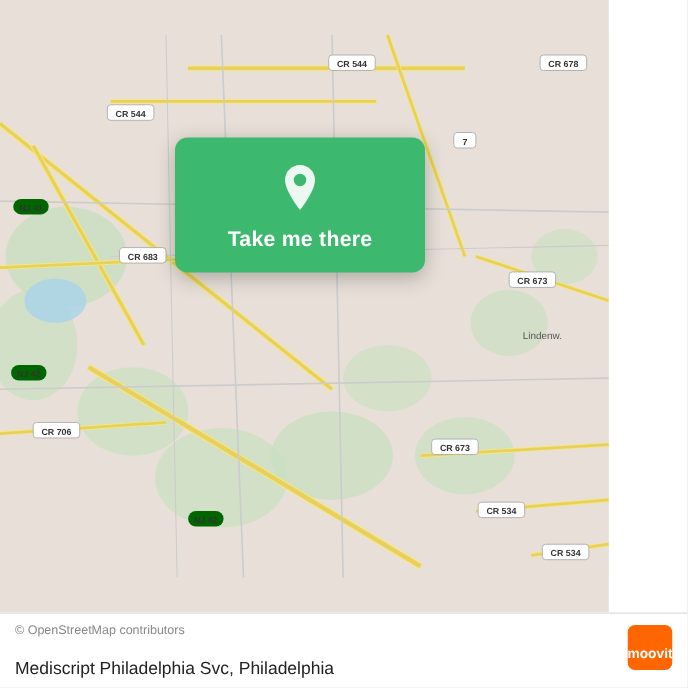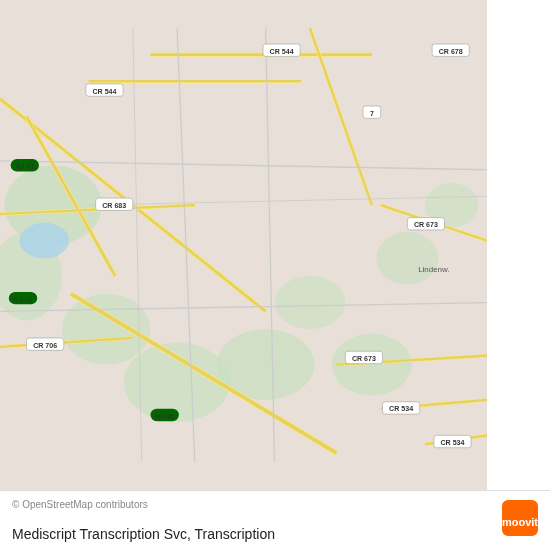--- a/index.html
+++ b/index.html
@@ -213,25 +213,33 @@
     <text x="411" y="376" text-anchor="middle" class="highway-badge">CR 673</text>
 
     <rect x="432" y="422" width="42" height="14" rx="3" fill="#fff" stroke="#aaa" stroke-width="0.8"></rect>
     <text x="453" y="433" text-anchor="middle" class="highway-badge">CR 534</text>
 
     <rect x="490" y="460" width="42" height="14" rx="3" fill="#fff" stroke="#aaa" stroke-width="0.8"></rect>
     <text x="511" y="471" text-anchor="middle" class="highway-badge">CR 534</text>
 
   </svg>
 
+  <div id="popup-card">
+
+    <svg class="pin-icon" viewBox="0 0 44 44" xmlns="http://www.w3.org/2000/svg">
+      <path d="M22 4C15.37 4 10 9.37 10 16c0 9 12 24 12 24s12-15 12-24C34 9.37 28.63 4 22 4z" fill="white" opacity="0.9"></path>
+      <circle cx="22" cy="16" r="5" fill="#3cb96e"></circle>
+    </svg>
+    <span class="take-me-there">Take me there</span>
+  </div>
 </div>
 
 <div id="bottom-bar">
   <div class="attribution">© OpenStreetMap contributors</div>
-  <div class="location-name">Mediscript Transcription Svc, Transcription</div>
+  <div class="location-name">Mediscript Philadelphia Svc, Philadelphia</div>
 
   <div id="moovit-logo">
     <svg class="moovit-icon" viewBox="0 0 36 36" xmlns="http://www.w3.org/2000/svg">
       <rect width="36" height="36" rx="6" fill="#ff6600"></rect>
       <text x="18" y="26" text-anchor="middle" font-family="Arial" font-weight="bold" font-size="11" fill="white">moovit</text>
     </svg>
   </div>
 </div>
 
 </body></html>

